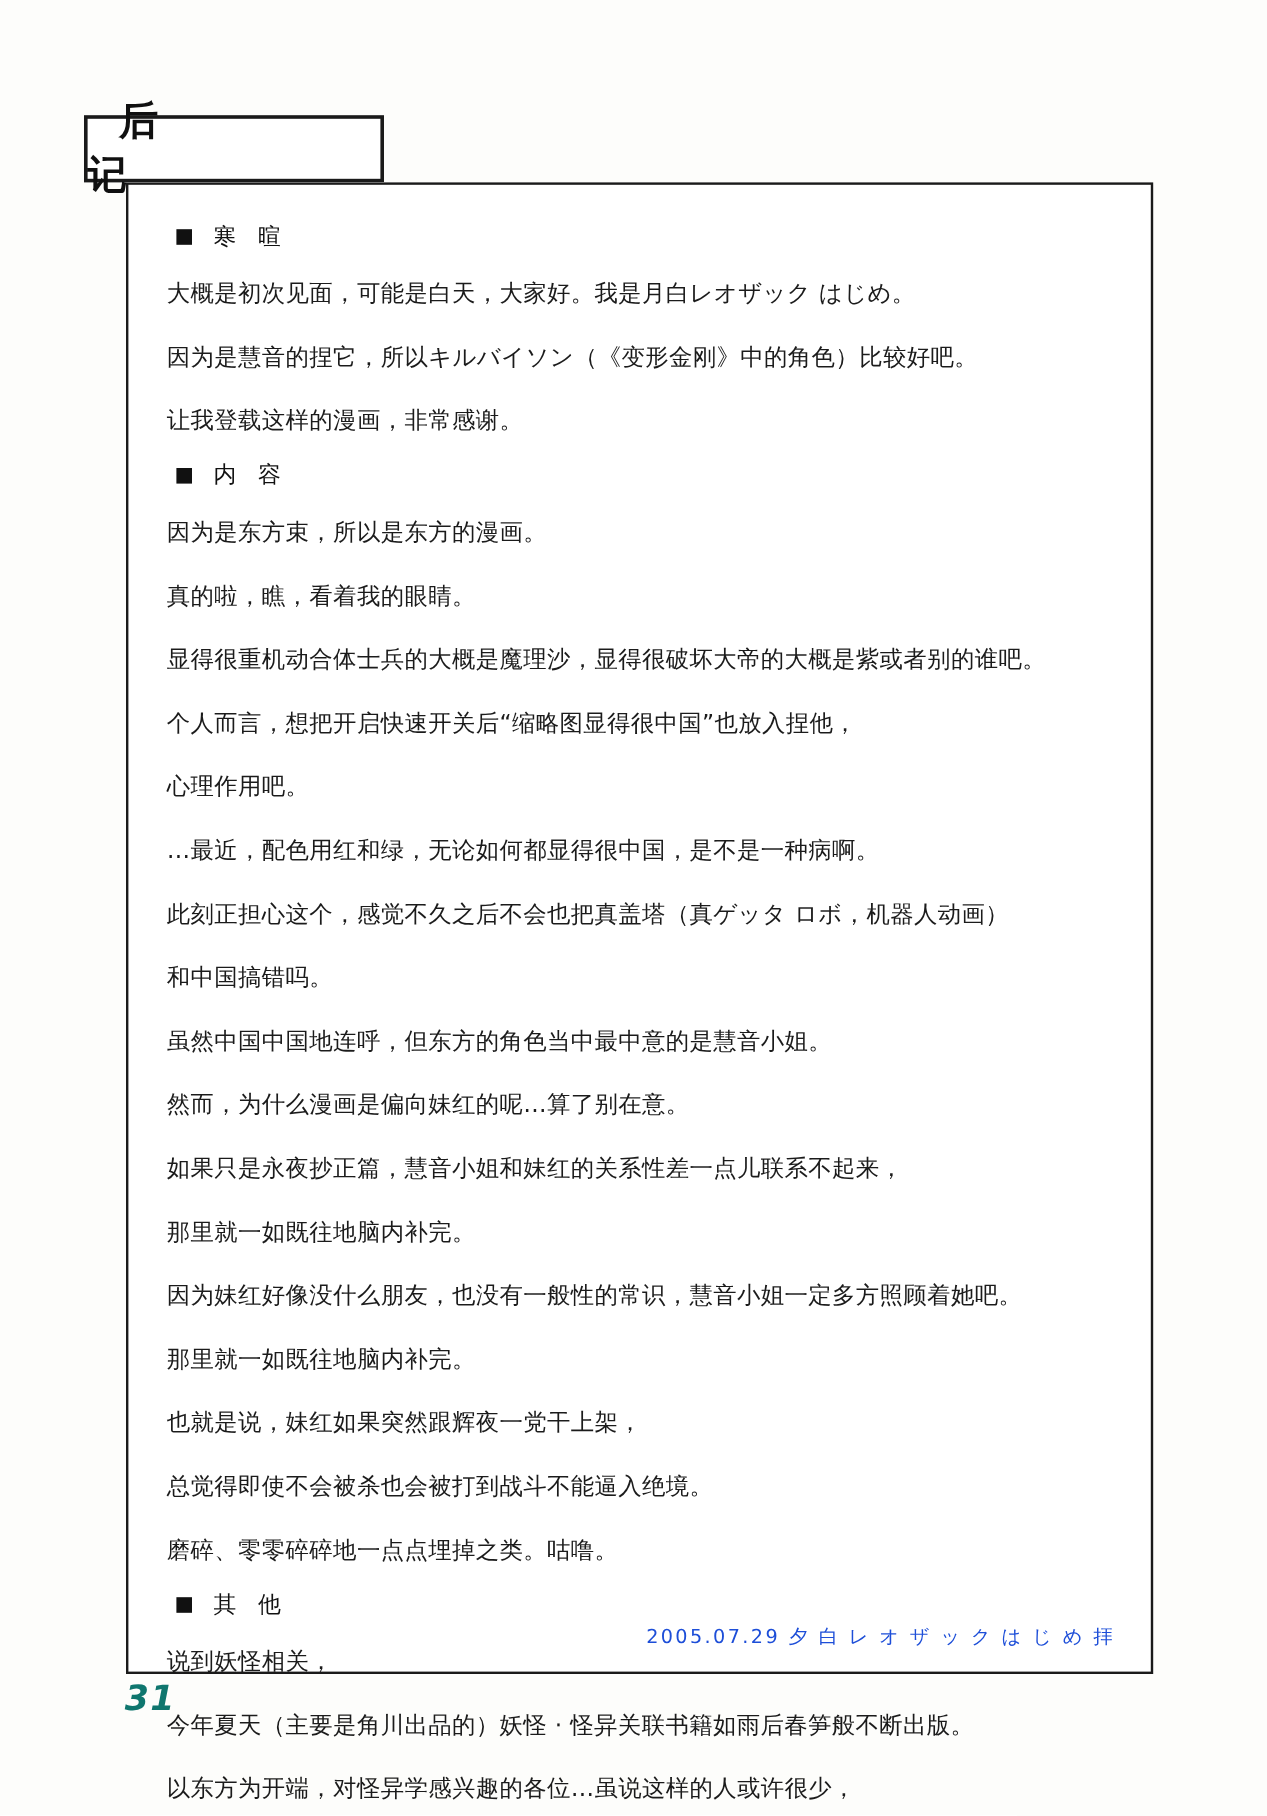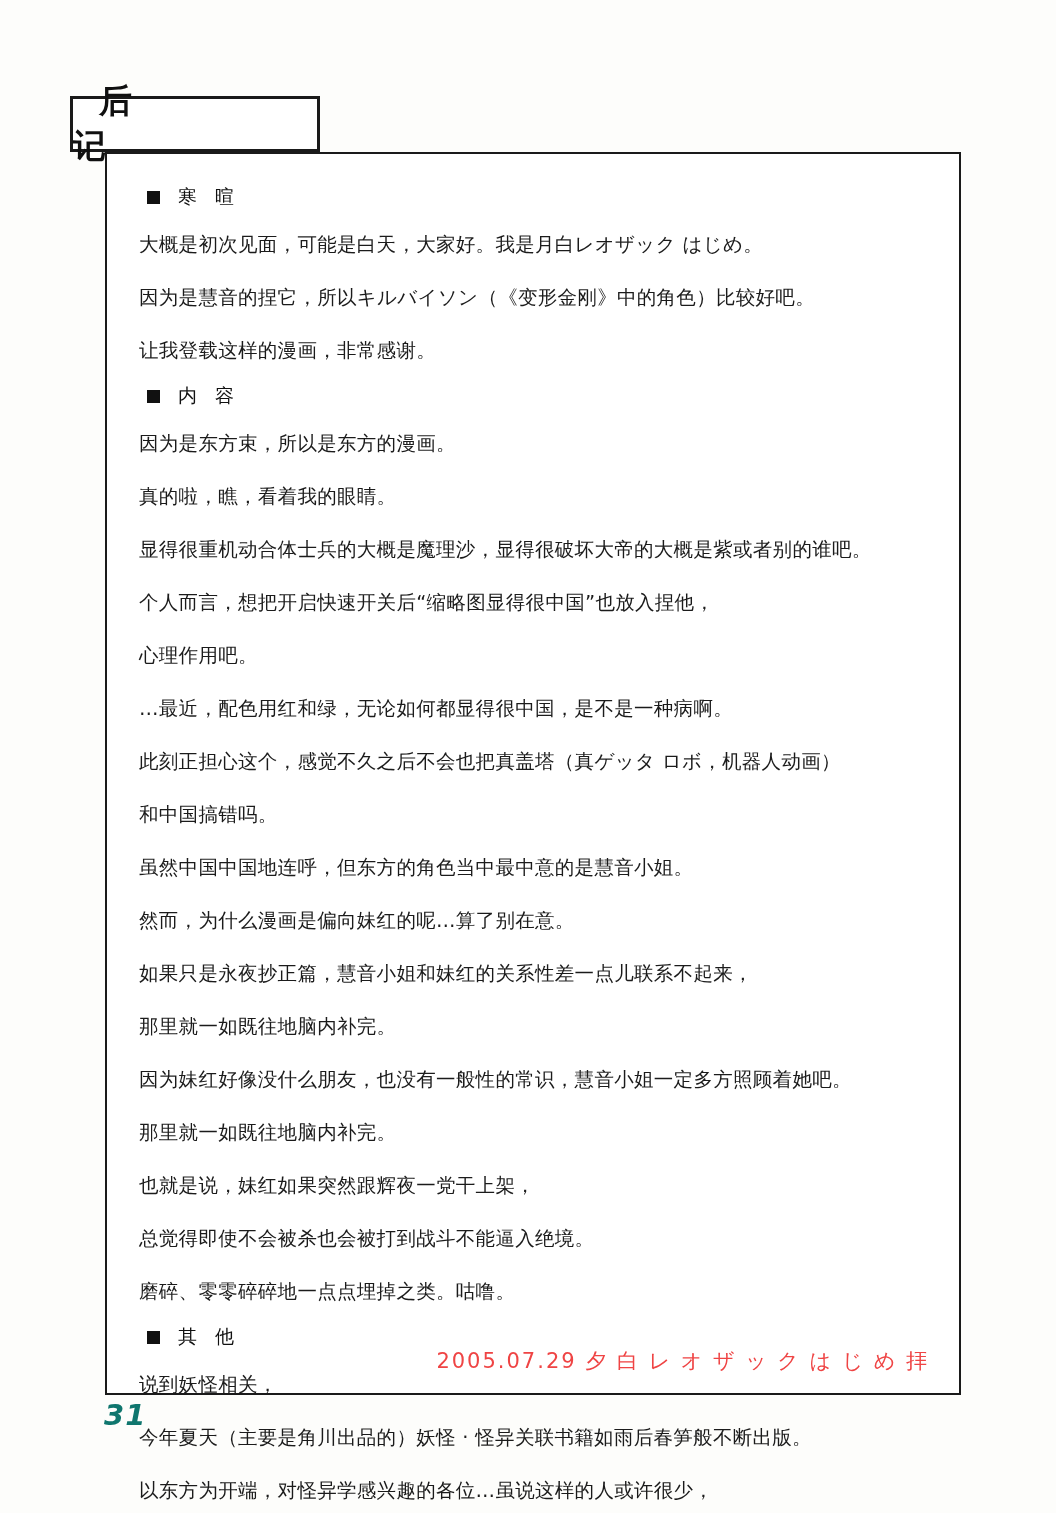--- a/index.html
+++ b/index.html
@@ -97,23 +97,23 @@
     color: #1b1b1b;
     white-space: nowrap;
     letter-spacing: 0.3px;
     margin-top: 17px;
   }
 
   .signature {
     position: absolute;
     right: 30px;
     bottom: 18px;
-    font-size: 21px;
+    font-size: 16px;
     letter-spacing: 2px;
-    color: #ef4444;
+    color: #1d4ed8;
     white-space: nowrap;
   }
 
   .page-number {
     position: absolute;
     left: 104px;
     top: 1398px;
     font-size: 29px;
     font-style: italic;
     font-weight: 600;

